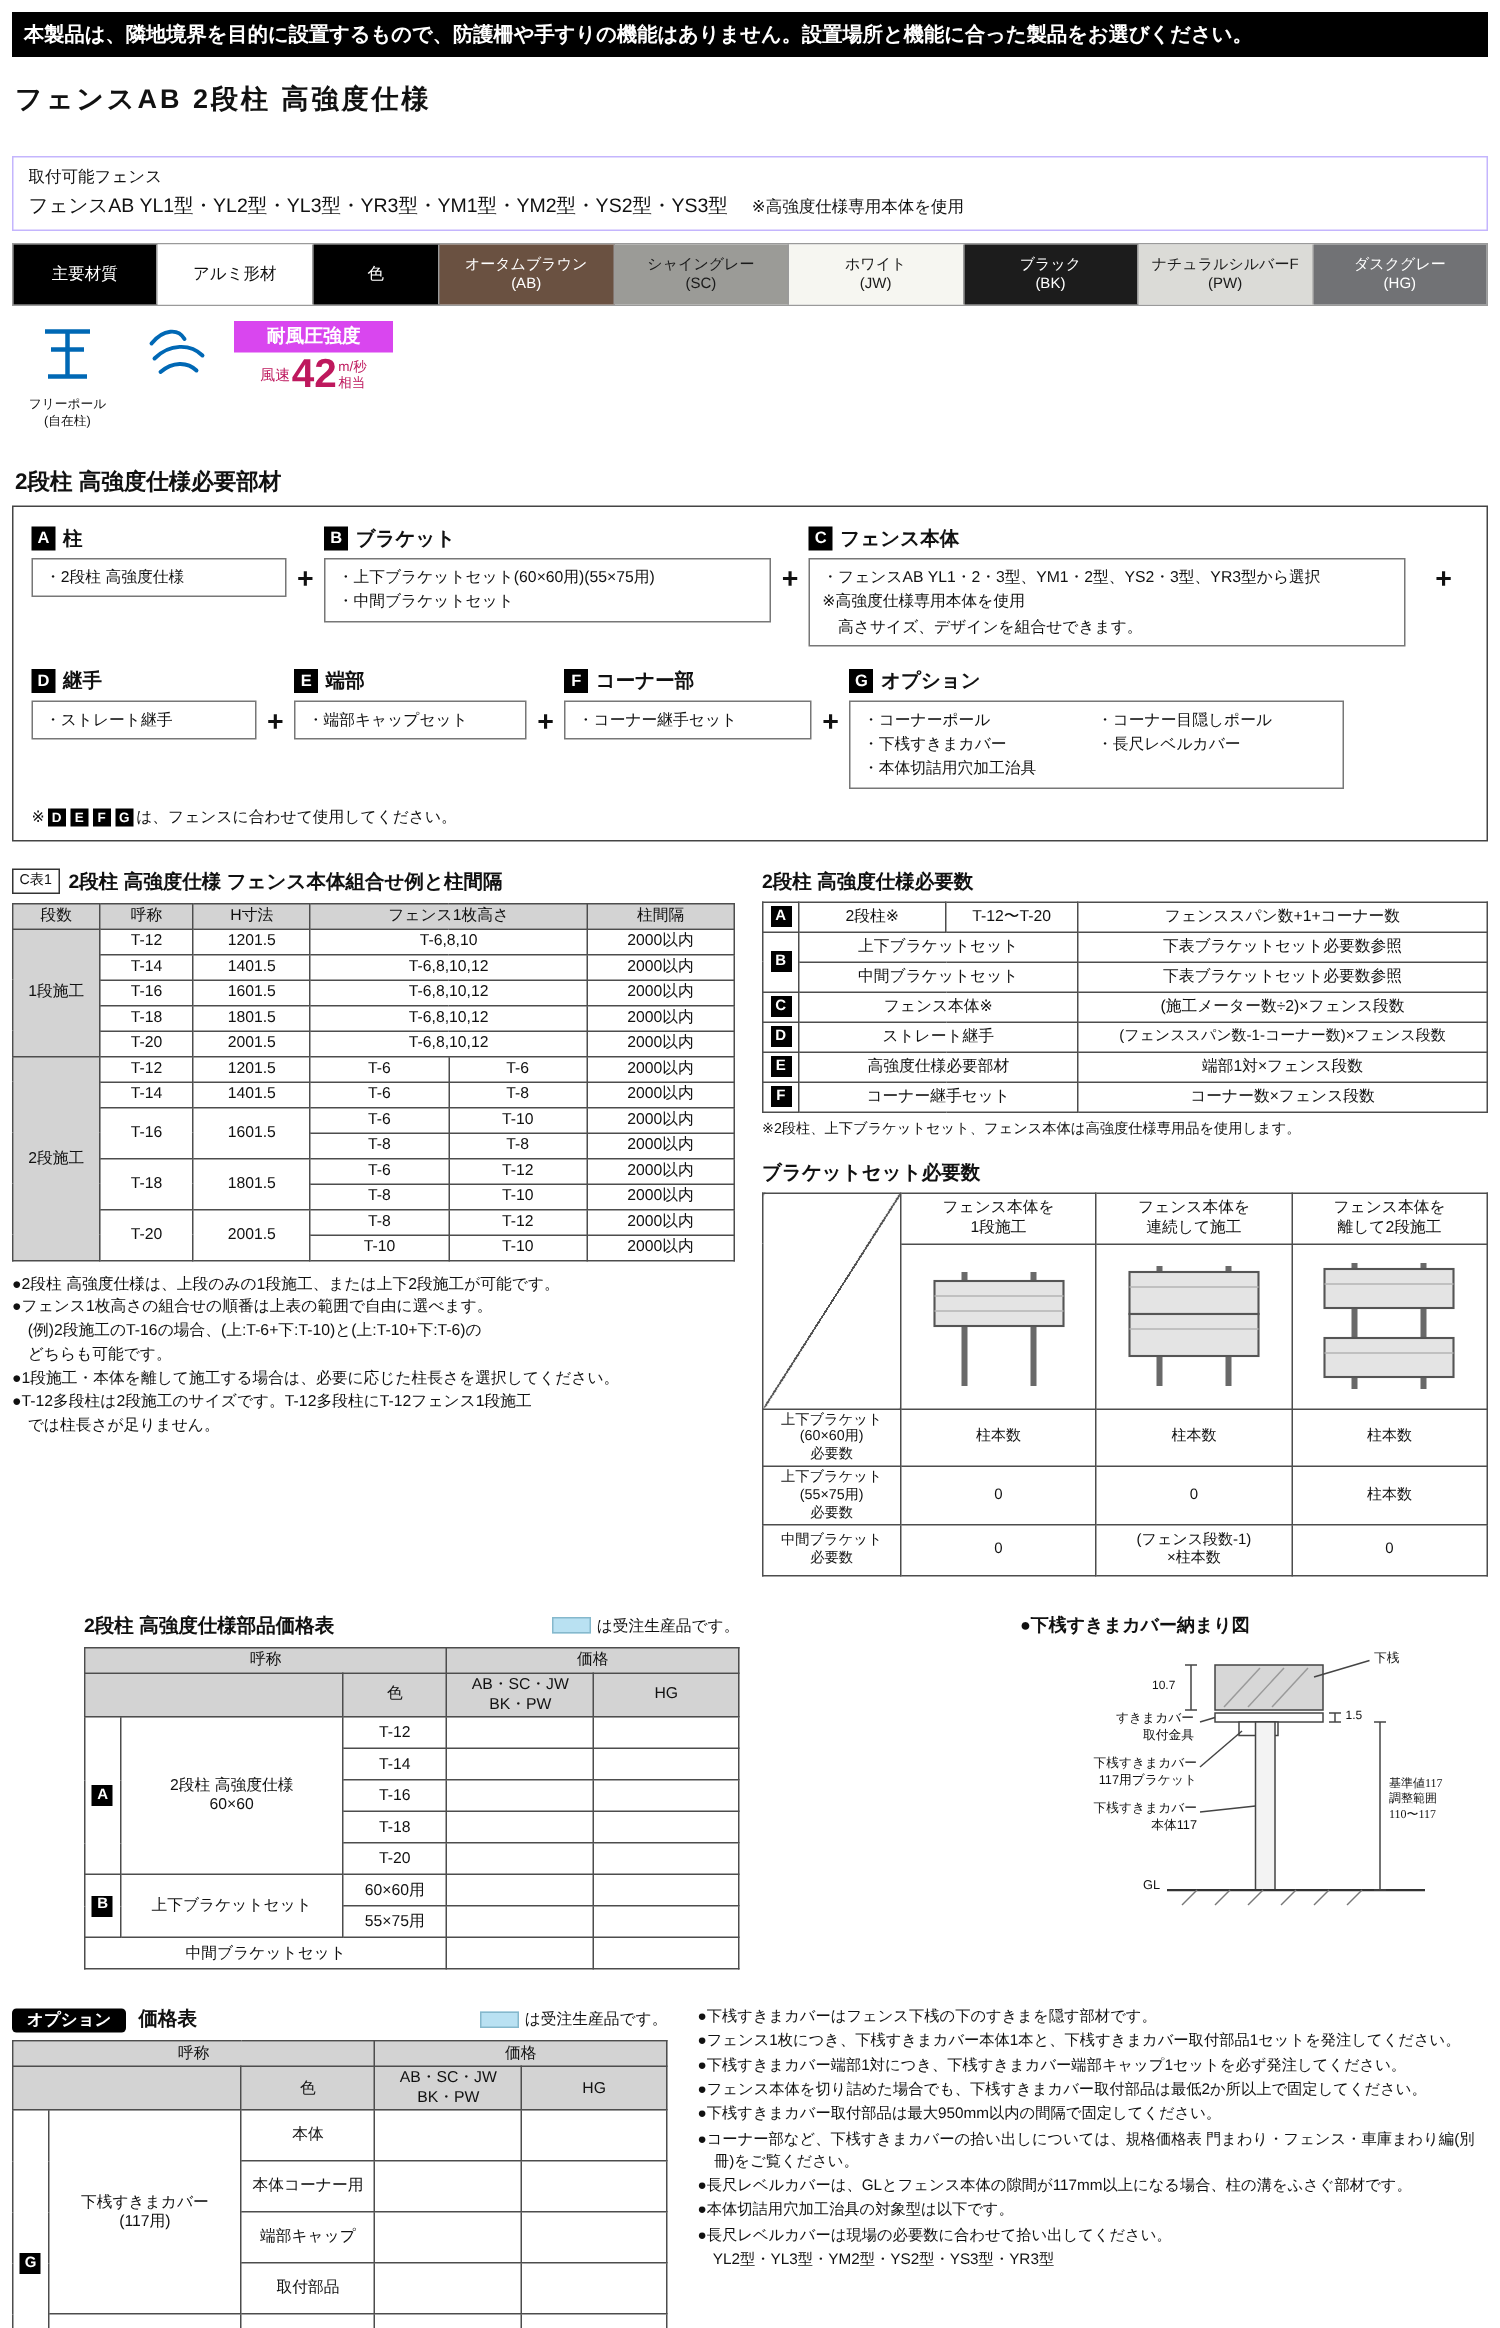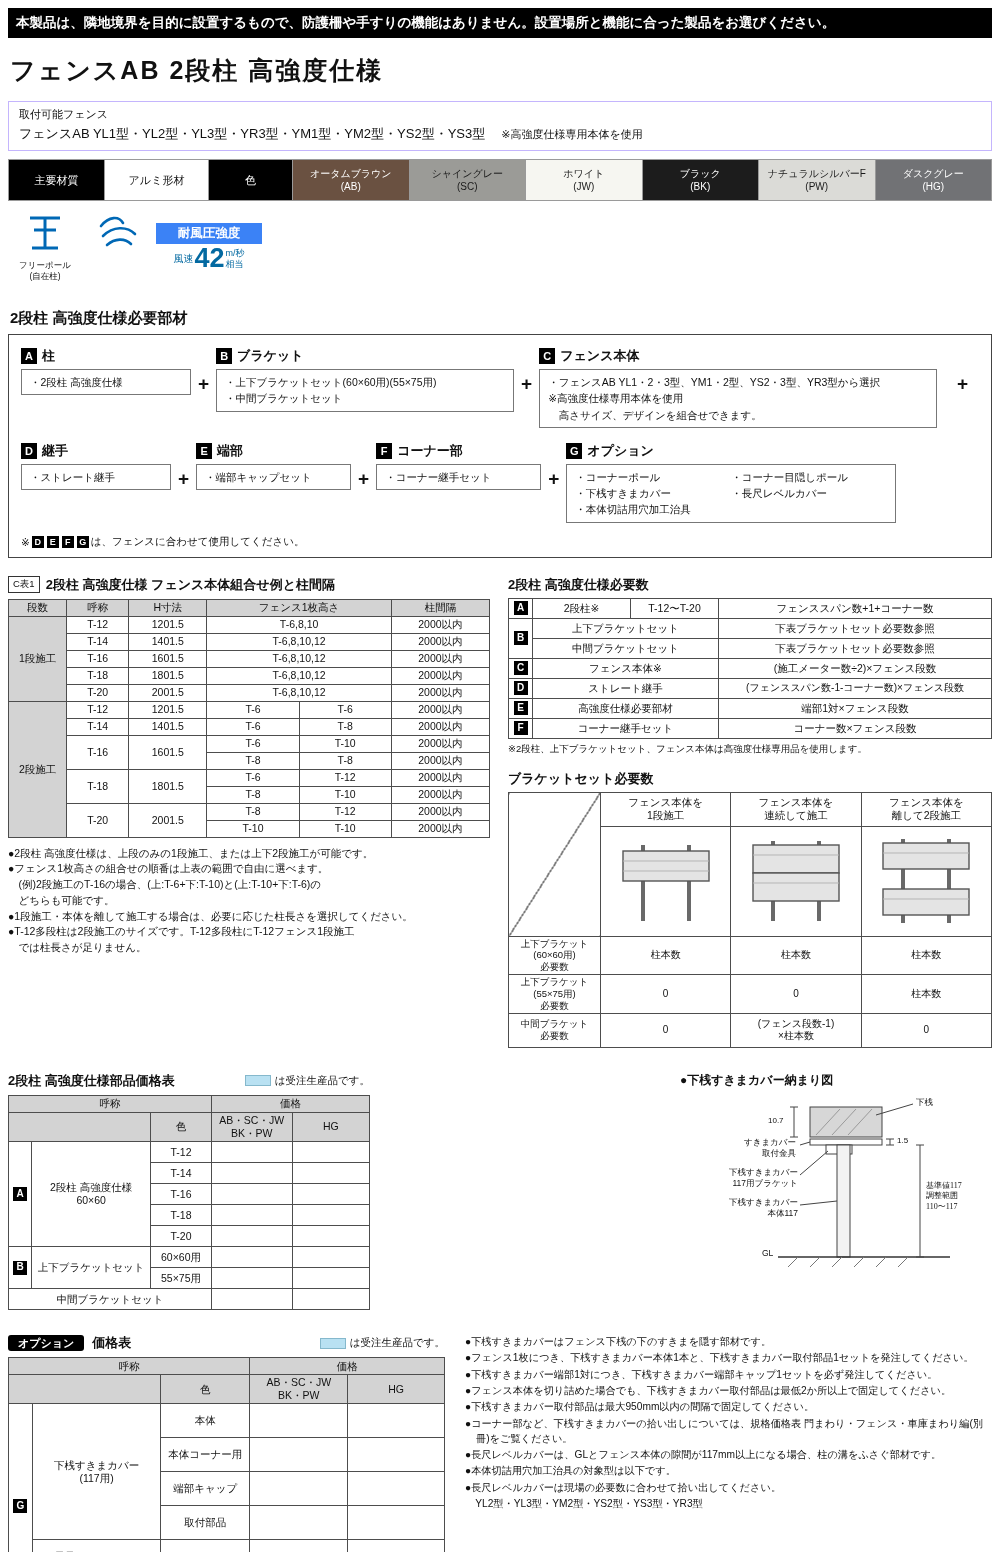--- a/index.html
+++ b/index.html
@@ -1,21 +1,21 @@
 <!DOCTYPE html>
 <html><head>
 <meta charset="utf-8">
 <style>
 *{margin:0;padding:0;box-sizing:border-box;}
 html,body{background:#fff;}
 body{width:1000px;font-family:"Liberation Sans","DejaVu Sans",sans-serif;color:#111;}
 .page{width:1000px;height:1552px;padding:8px 8px 0;overflow:hidden;position:relative;}
 .pre{white-space:pre-line;}
 .notice{background:#000;color:#fff;font-size:13.5px;font-weight:bold;padding:6px 8px;}
-.title{font-size:25px;font-weight:bold;letter-spacing:2px;margin:16px 0 14px 2px;}
+.title{font-size:18px;font-weight:bold;letter-spacing:2px;margin:16px 0 26px 2px;}
 .compat{border:1px solid #c4b5fd;padding:5px 10px 7px;margin-bottom:8px;}
 .compat-label{font-size:11px;margin-bottom:3px;}
 .compat-line{font-size:13px;}
 .compat-note{font-size:11px;margin-left:16px;}
 .specbar{display:flex;height:42px;border:1px solid #9a9a9a;}
 .sc{display:flex;flex-direction:column;align-items:center;justify-content:center;text-align:center;font-size:11px;line-height:1.3;border-right:1px solid #9a9a9a;}
 .sc:last-child{border-right:none;}
 .sc.dark{background:#000;color:#fff;}
 .w1{width:96px;}.w2{width:104px;background:#fff;}.w3{width:84px;}
 .sw{flex:1;font-size:10px;}
@@ -65,21 +65,21 @@
 .t2-note{font-size:9.5px;margin-top:4px;}
 .t3 th.wh{background:#fff;height:34px;}
 .t3 td.illus{height:110px;background:#fff;padding:2px;}
 .t3 td{height:34px;font-size:10px;}
 .t3 td.lbl{font-size:9.5px;}
 .diagcell{background:linear-gradient(to bottom right,transparent calc(50% - .6px),#4d4d4d calc(50% - .6px),#4d4d4d calc(50% + .6px),transparent calc(50% + .6px));}
 .leg{stroke:#696969;stroke-width:4;}
 .panel{fill:#e4e4e4;stroke:#555;stroke-width:1.4;}
 .slat{stroke:#b5b5b5;stroke-width:1;}
 .pricewrap{display:flex;margin-top:24px;}
-.p1col{width:362px;}
+.p1col{width:437px;margin-left:48px;}
 .phead{display:flex;align-items:center;margin-bottom:5px;}
 .phead .h13{margin-right:auto;}
 .legend{display:flex;align-items:center;gap:4px;font-size:10.5px;font-weight:normal;}
 .legend-sw{width:26px;height:11px;border:1px solid #85b8cc;display:inline-block;}
 .p1t th,.p1t td{height:21px;}
 .p1t tr:first-child th{height:17px;}
 .p2t tr:first-child th{height:17px;}
 .th-name{border-bottom:none;}
 .th-merge{border-top:none;}
 .diagcol{margin-left:auto;width:312px;}
@@ -153,22 +153,22 @@
       </svg>
       <div class="fp-cap pre">フリーポール
 (自在柱)</div>
     </div>
     <svg class="wind-icon" width="44" height="44" viewBox="0 0 44 44">
       <path d="M5 15 C 13 5, 23 5, 27 12"></path>
         <path d="M7 25 C 17 15, 31 15, 39 23"></path>
         <path d="M11 34 C 19 27, 29 27, 35 33"></path>
     </svg>
     <div class="windbox">
-      <div class="wind-head" style="background: #3b82f6; margin-top: 12px;">耐風圧強度</div>
-      <div class="wind-body" style="color: #0369a1;">
+      <div class="wind-head" style="background: #d946ef;">耐風圧強度</div>
+      <div class="wind-body" style="color: #be185d;">
         <span class="w-pre">風速</span>
         <span class="w-val">42</span>
         <span class="w-cols">
             <span>m/秒</span>
             <span>相当</span>
           </span>
       </div>
     </div>
   </div>
 

